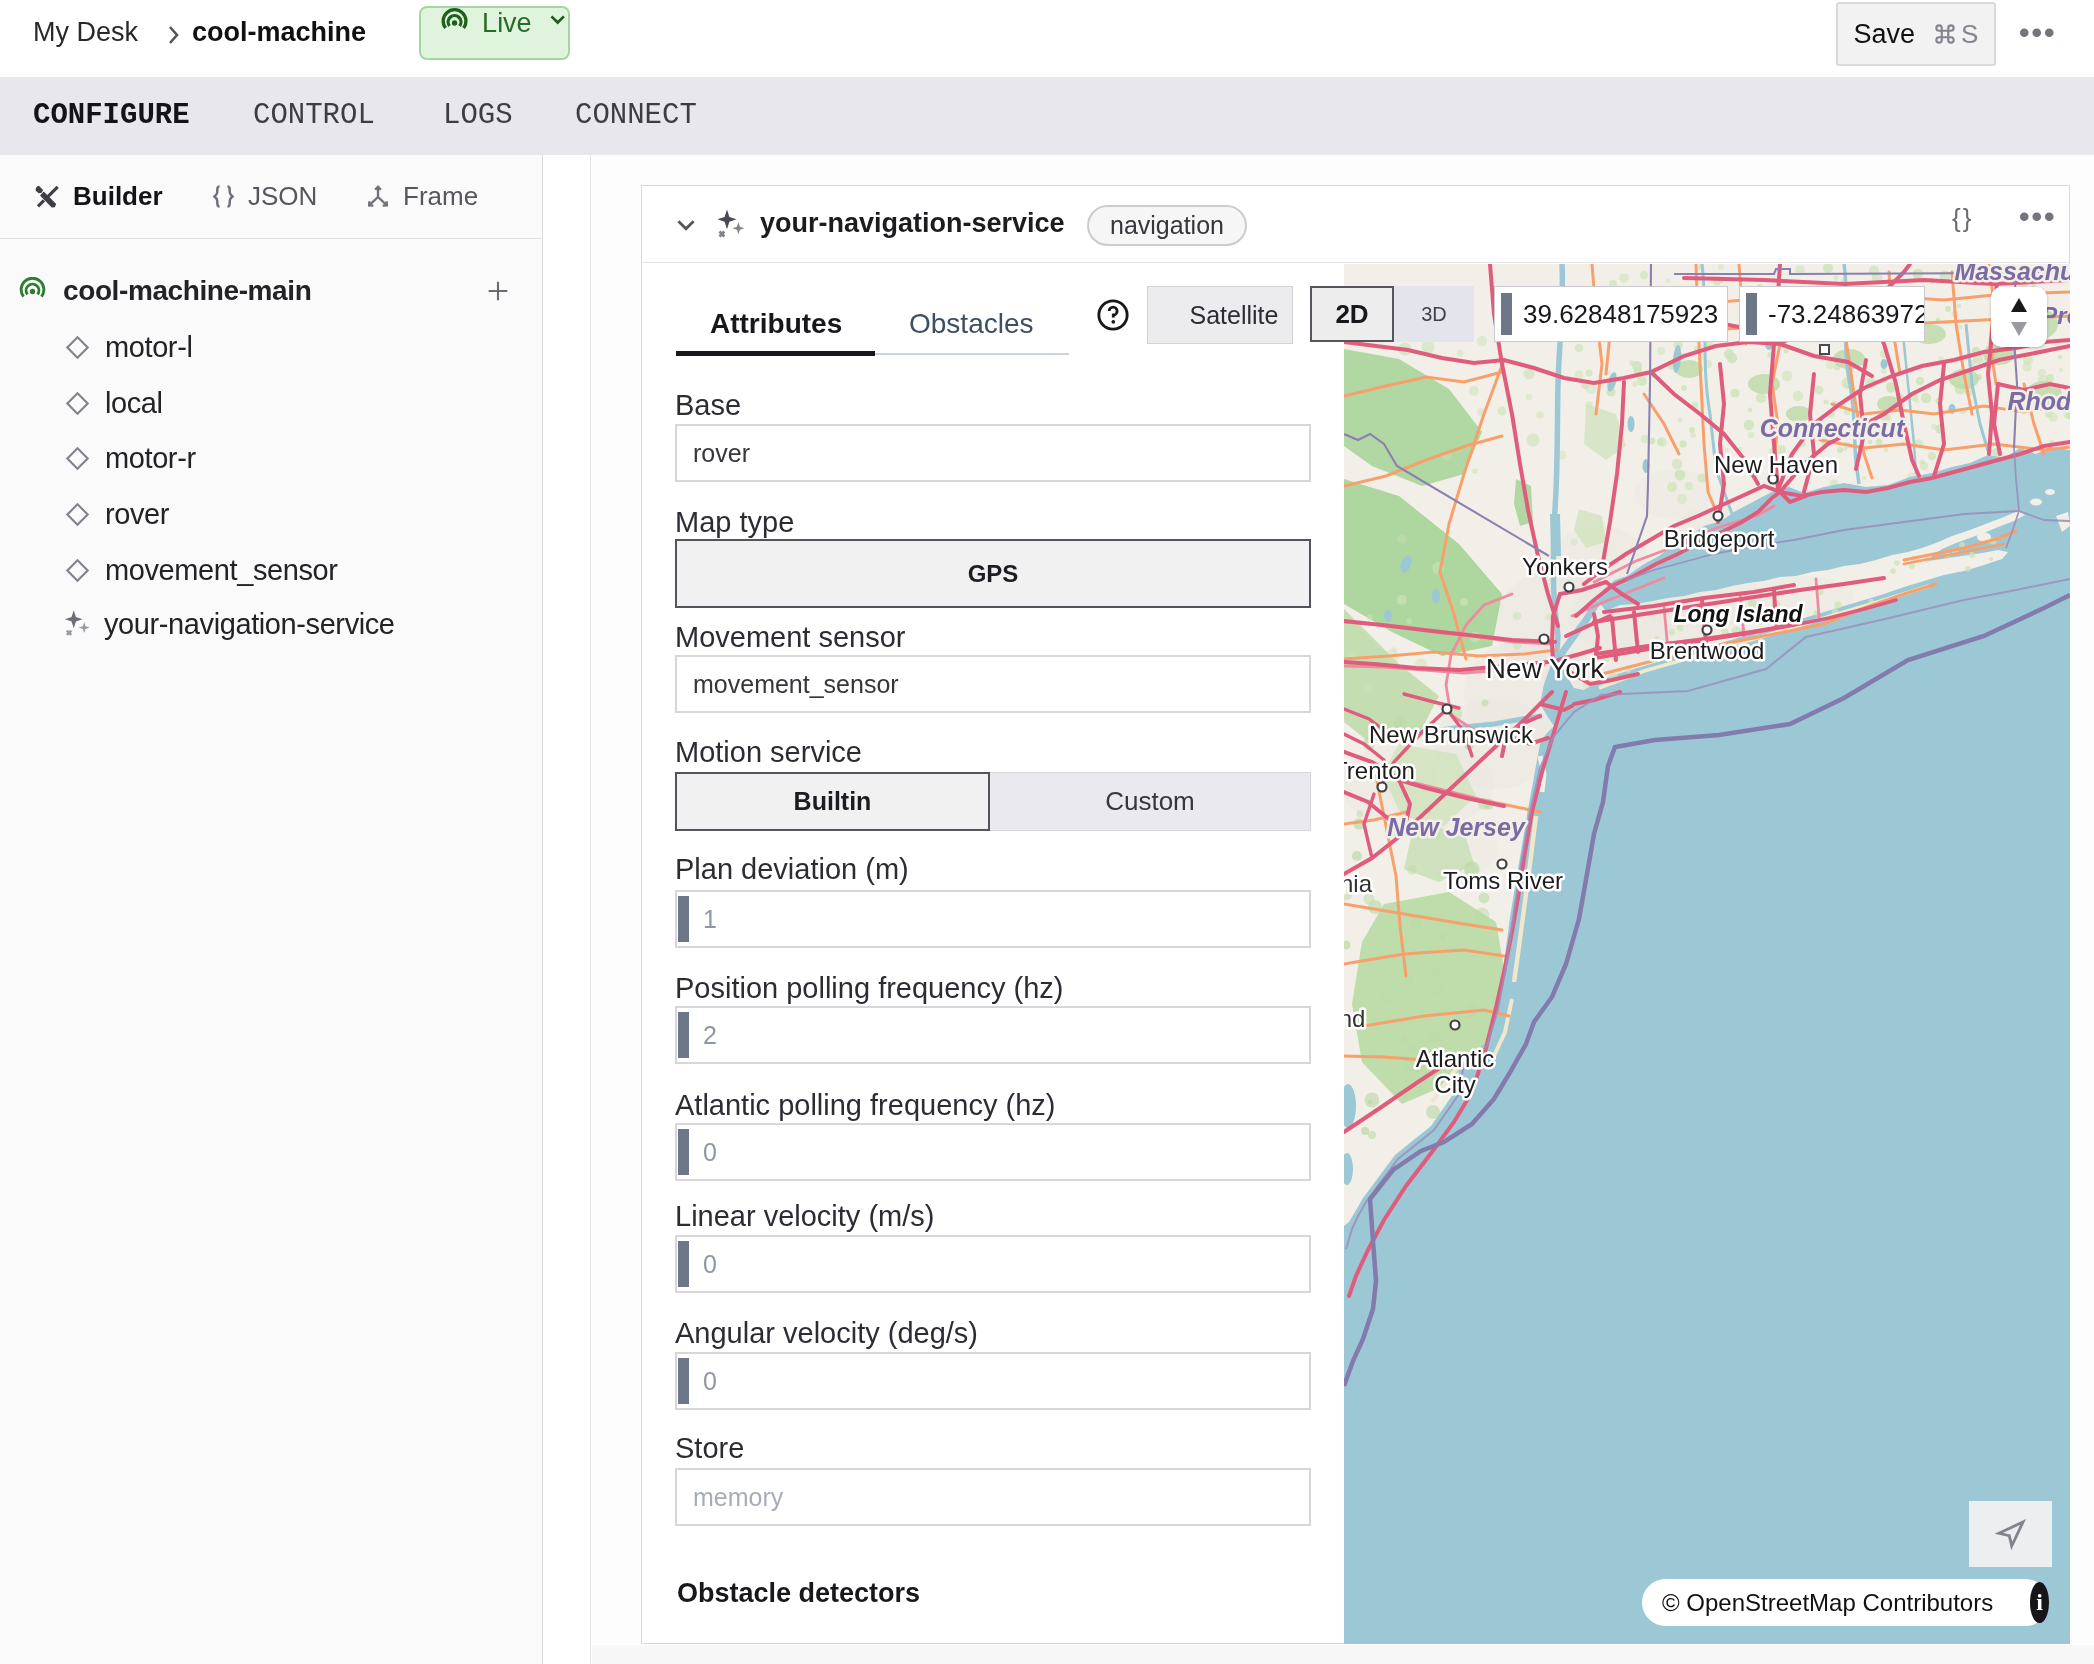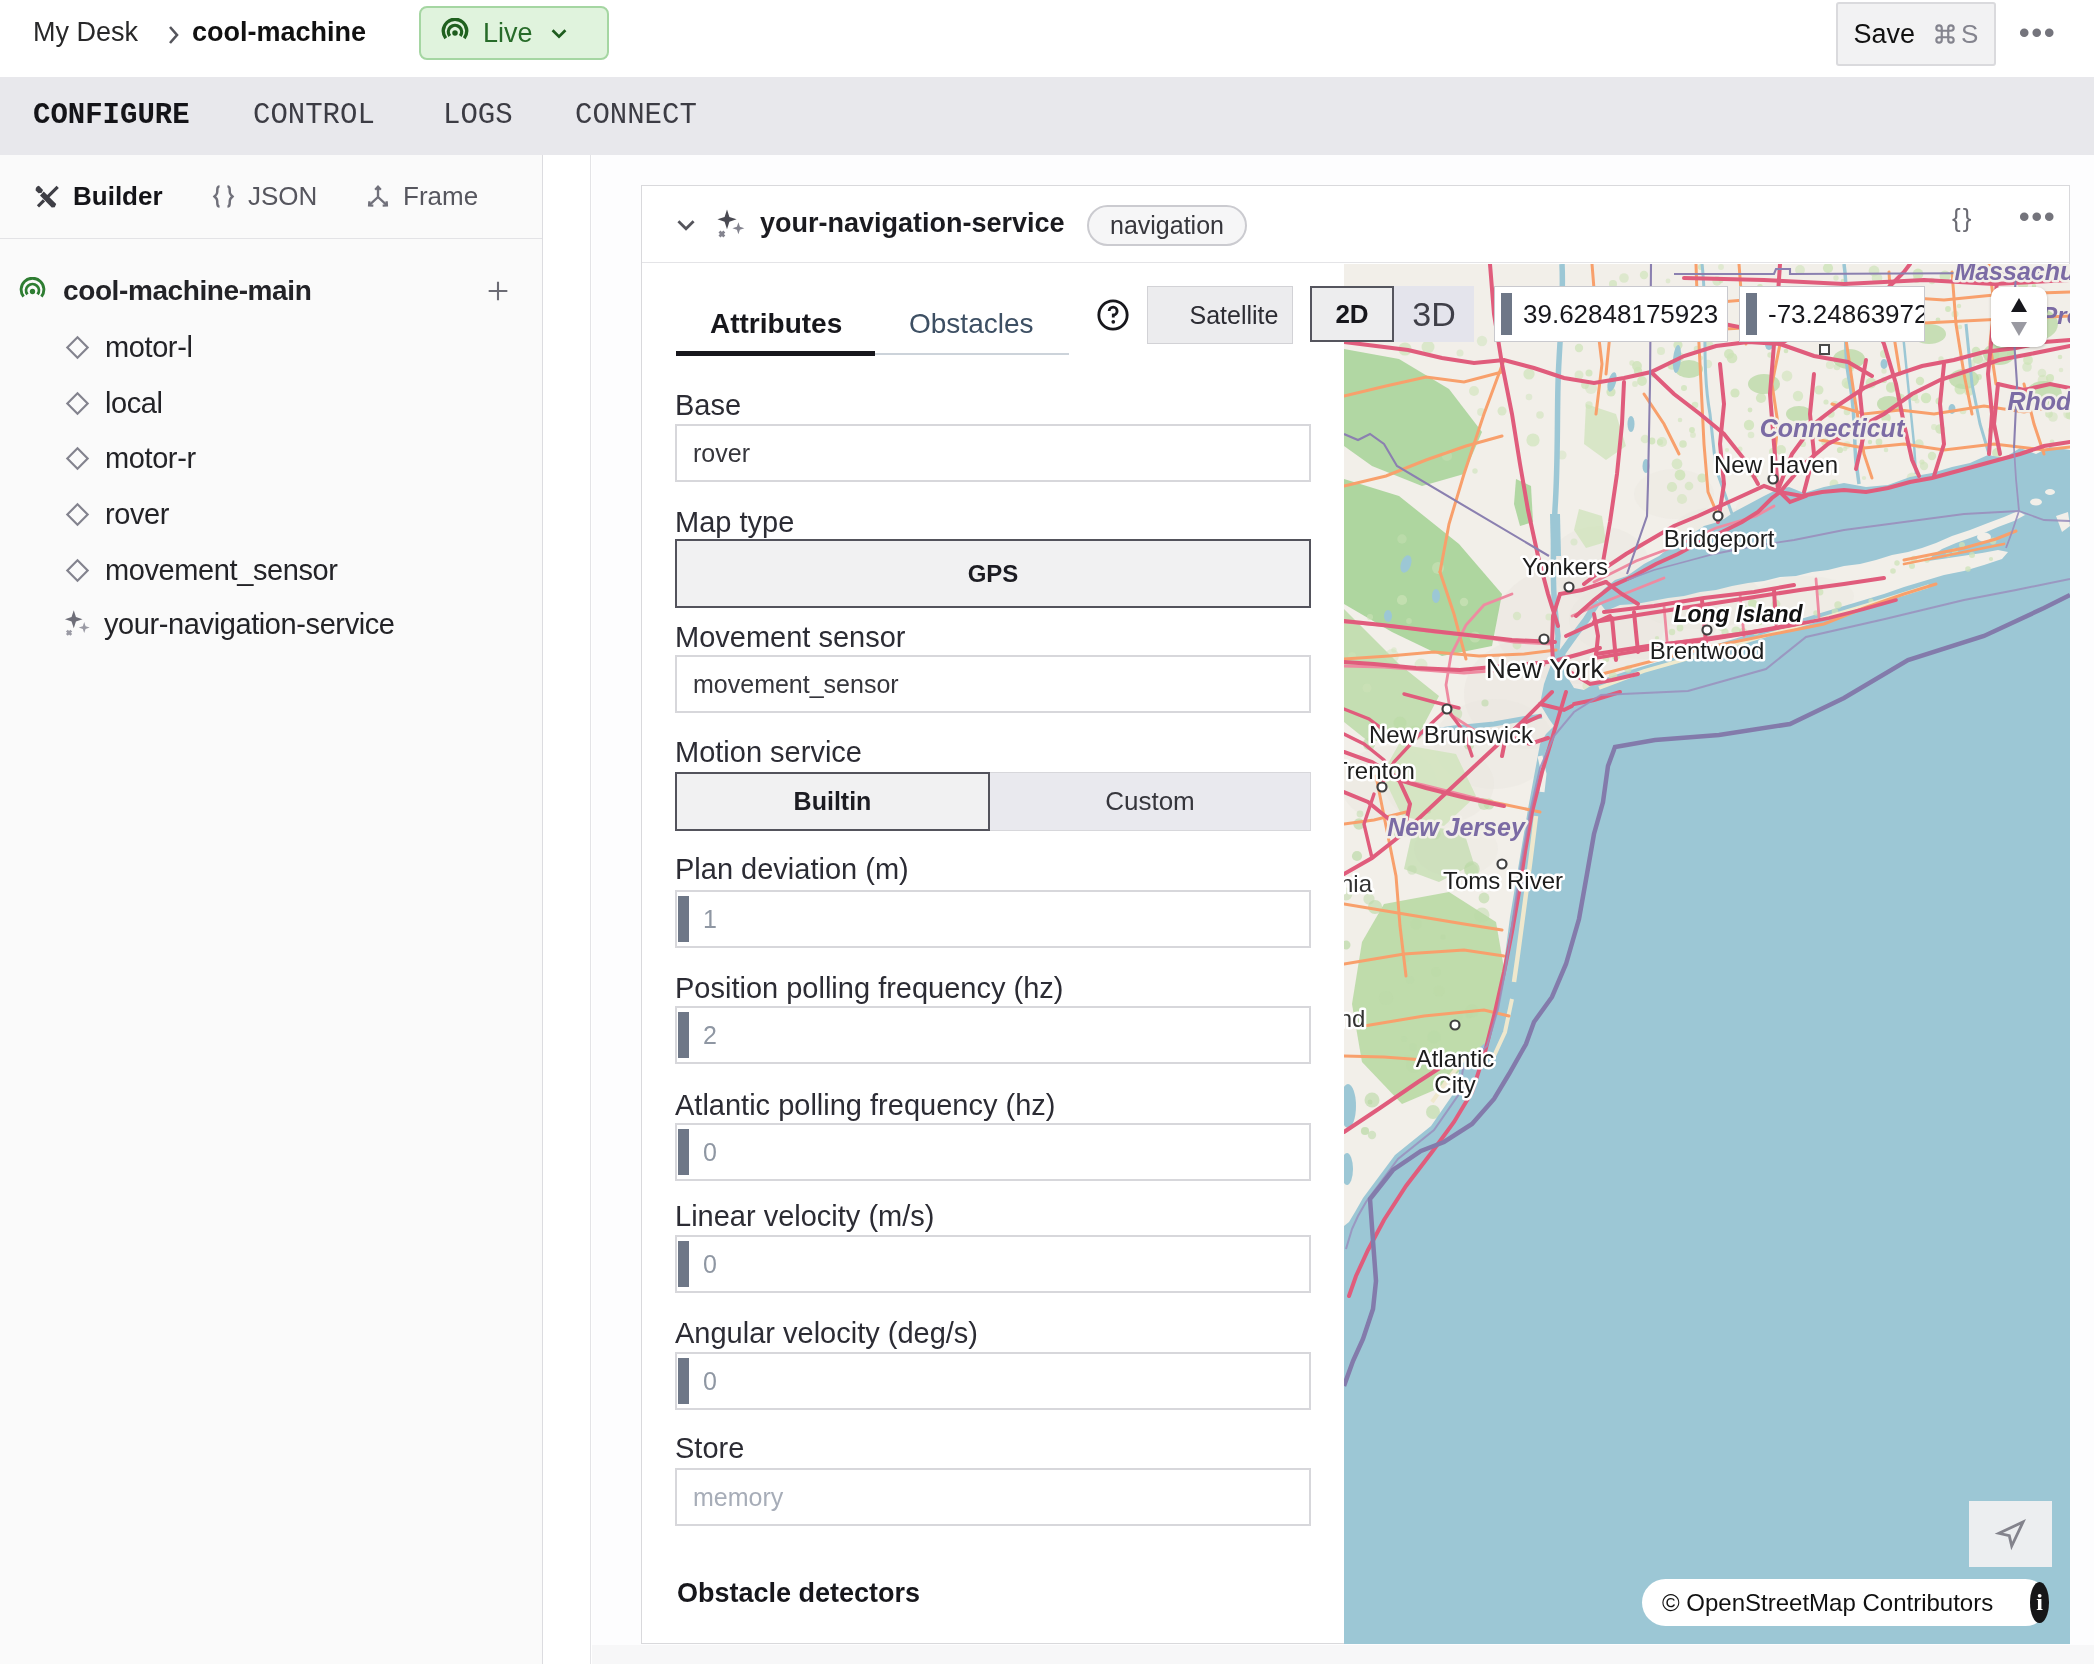--- a/index.html
+++ b/index.html
@@ -1,21 +1,21 @@
 <!DOCTYPE html>
 <html><head>
 <meta charset="utf-8">
 <style>
 *{margin:0;padding:0;box-sizing:border-box;}
 html,body{width:2094px;height:1664px;background:#fff;font-family:"Liberation Sans",sans-serif;overflow:hidden;position:relative;}
 .abs{position:absolute;}
 
 #topbar{position:absolute;left:0;top:0;width:2094px;height:77px;background:#fff;}
 .crumb{position:absolute;top:17px;font-size:27px;color:#282829;}
-#livepill{position:absolute;left:419px;top:6px;width:190px;height:54px;background:#e0f3dd;border:2px solid #a5d6a2;border-radius:8px;display:flex;align-items:center;padding-left:19px;}
+#livepill{position:absolute;left:419px;top:6px;width:151px;height:54px;background:#e0f3dd;border:2px solid #a5d6a2;border-radius:8px;display:flex;padding-left:19px;}
 #livepill .lt{color:#276b29;font-size:27px;margin-left:13px;}
 #savebtn{position:absolute;left:1836px;top:2px;width:160px;height:64px;background:#f2f2f3;border:2px solid #dadadd;border-radius:3px;display:flex;align-items:center;justify-content:center;font-size:27px;color:#111;}
 #savebtn .k{color:#84848e;margin-left:17px;font-size:26px;}
 .dots3{color:#74747c;font-size:30px;letter-spacing:2px;font-weight:700;}
 
 #tabstrip{position:absolute;left:0;top:77px;width:2094px;height:78px;background:#e8e8ec;font-family:"Liberation Mono",monospace;}
 #tabstrip span{position:absolute;top:22px;font-size:29px;color:#3c3c44;letter-spacing:0px;}
 
 #sidebar{position:absolute;left:0;top:155px;width:543px;height:1509px;background:#fafafa;border-right:1px solid #dcdce0;}
 #sbhead{position:absolute;left:0;top:0;width:100%;height:84px;border-bottom:1px solid #e3e3e6;}
@@ -31,21 +31,21 @@
 
 .flabel{position:absolute;font-size:29px;color:#2c2c34;margin-left:-2px;}
 .finput{position:absolute;left:33px;width:636px;height:58px;background:#fff;border:2px solid #d7d7db;font-size:25px;color:#36363c;display:flex;align-items:center;padding-left:16px;}
 .handle{width:11px;height:46px;background:#6e7787;margin-right:14px;margin-left:-15px;flex:none;}
 .numval{color:#8f97a3;}
 .selbtn{position:absolute;background:#f1f1f2;border:2px solid #53535c;display:flex;align-items:center;justify-content:center;font-weight:700;font-size:25px;color:#1c1c22;}
 
 #map{position:absolute;left:702px;top:78px;width:726px;height:1380px;overflow:hidden;}
 .mapctl{position:absolute;z-index:5;}
 #btn2d{left:668px;top:100px;width:84px;height:56px;background:#ededee;border:2px solid #55555e;font-weight:700;font-size:26px;color:#17171c;display:flex;align-items:center;justify-content:center;}
-#btn3d{left:752px;top:100px;width:80px;height:56px;background:#e4e4ec;font-size:34px;color:#3f3f48;display:flex;align-items:center;justify-content:center;}
+#btn3d{left:752px;top:100px;width:80px;height:56px;background:#e4e4ec;font-size:20px;color:#3f3f48;display:flex;align-items:center;justify-content:center;}
 .coordbox{top:100px;height:56px;background:#fff;border:1px solid #c9c9ce;display:flex;align-items:center;padding-left:6px;font-size:26px;color:#17171c;white-space:nowrap;overflow:hidden;}
 .coordbox .h{width:11px;height:42px;background:#6e7787;margin-right:11px;flex:none;}
 #zoomctl{left:1349px;top:101px;width:56px;height:60px;background:#fff;border-radius:10px;box-shadow:0 1px 3px rgba(0,0,0,.25);display:flex;flex-direction:column;align-items:center;justify-content:center;}
 #locbtn{left:1327px;top:1315px;width:83px;height:66px;background:rgba(240,240,241,.95);display:flex;align-items:center;justify-content:center;}
 #attrib{left:1000px;top:1393px;width:407px;height:47px;background:#fff;border-radius:24px;display:flex;align-items:center;font-size:24px;color:#111;gap:25px;}
 #bottomstrip{position:absolute;left:592px;top:1645px;width:1502px;height:19px;background:#f7f7f8;}
 </style>
 </head>
 <body>
 

